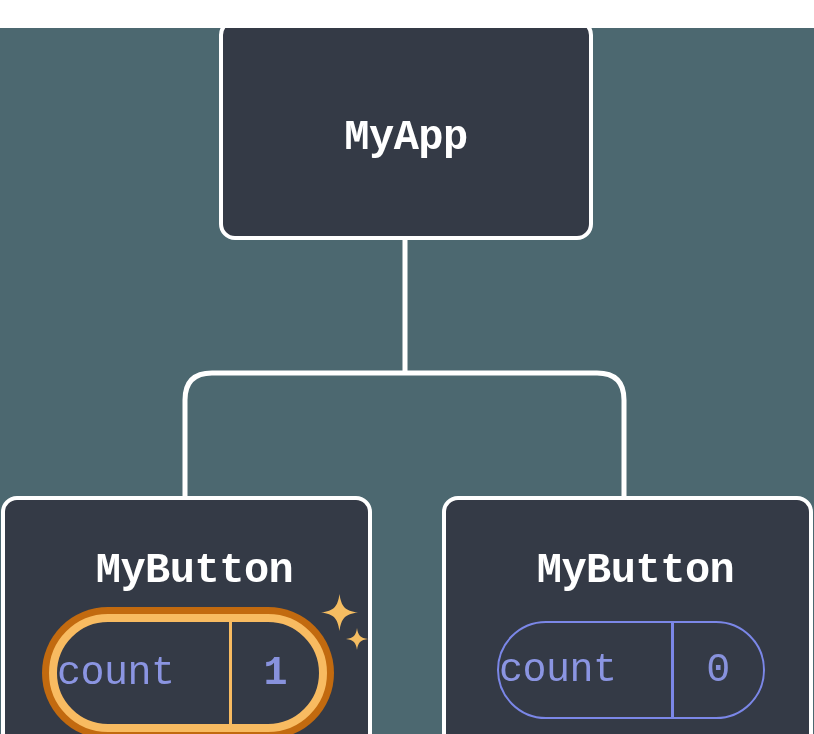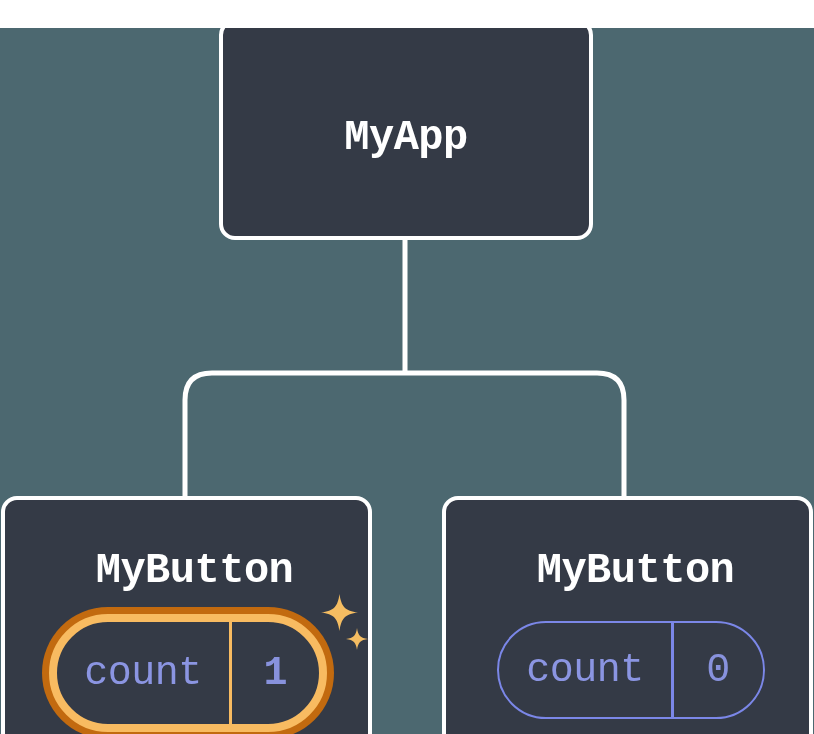--- a/index.html
+++ b/index.html
@@ -79,21 +79,21 @@
     border: 8px solid #f8bb61;
     background: #343a46;
     border-radius: 60px;
     display: flex;
     overflow: hidden;
   }
   .pill-zone-left {
     width: 172px;
     display: flex;
     align-items: center;
-    justify-content: center;
+    justify-content: flex-start;
   }
   .pill-zone-right {
     flex: 1;
     display: flex;
     align-items: center;
     justify-content: center;
   }
   .pill-divider-gold   { width: 3px; background: #f8bb61; }
   .pill-divider-purple { width: 2.5px; background: #7b87e8; }
   .state-key {

